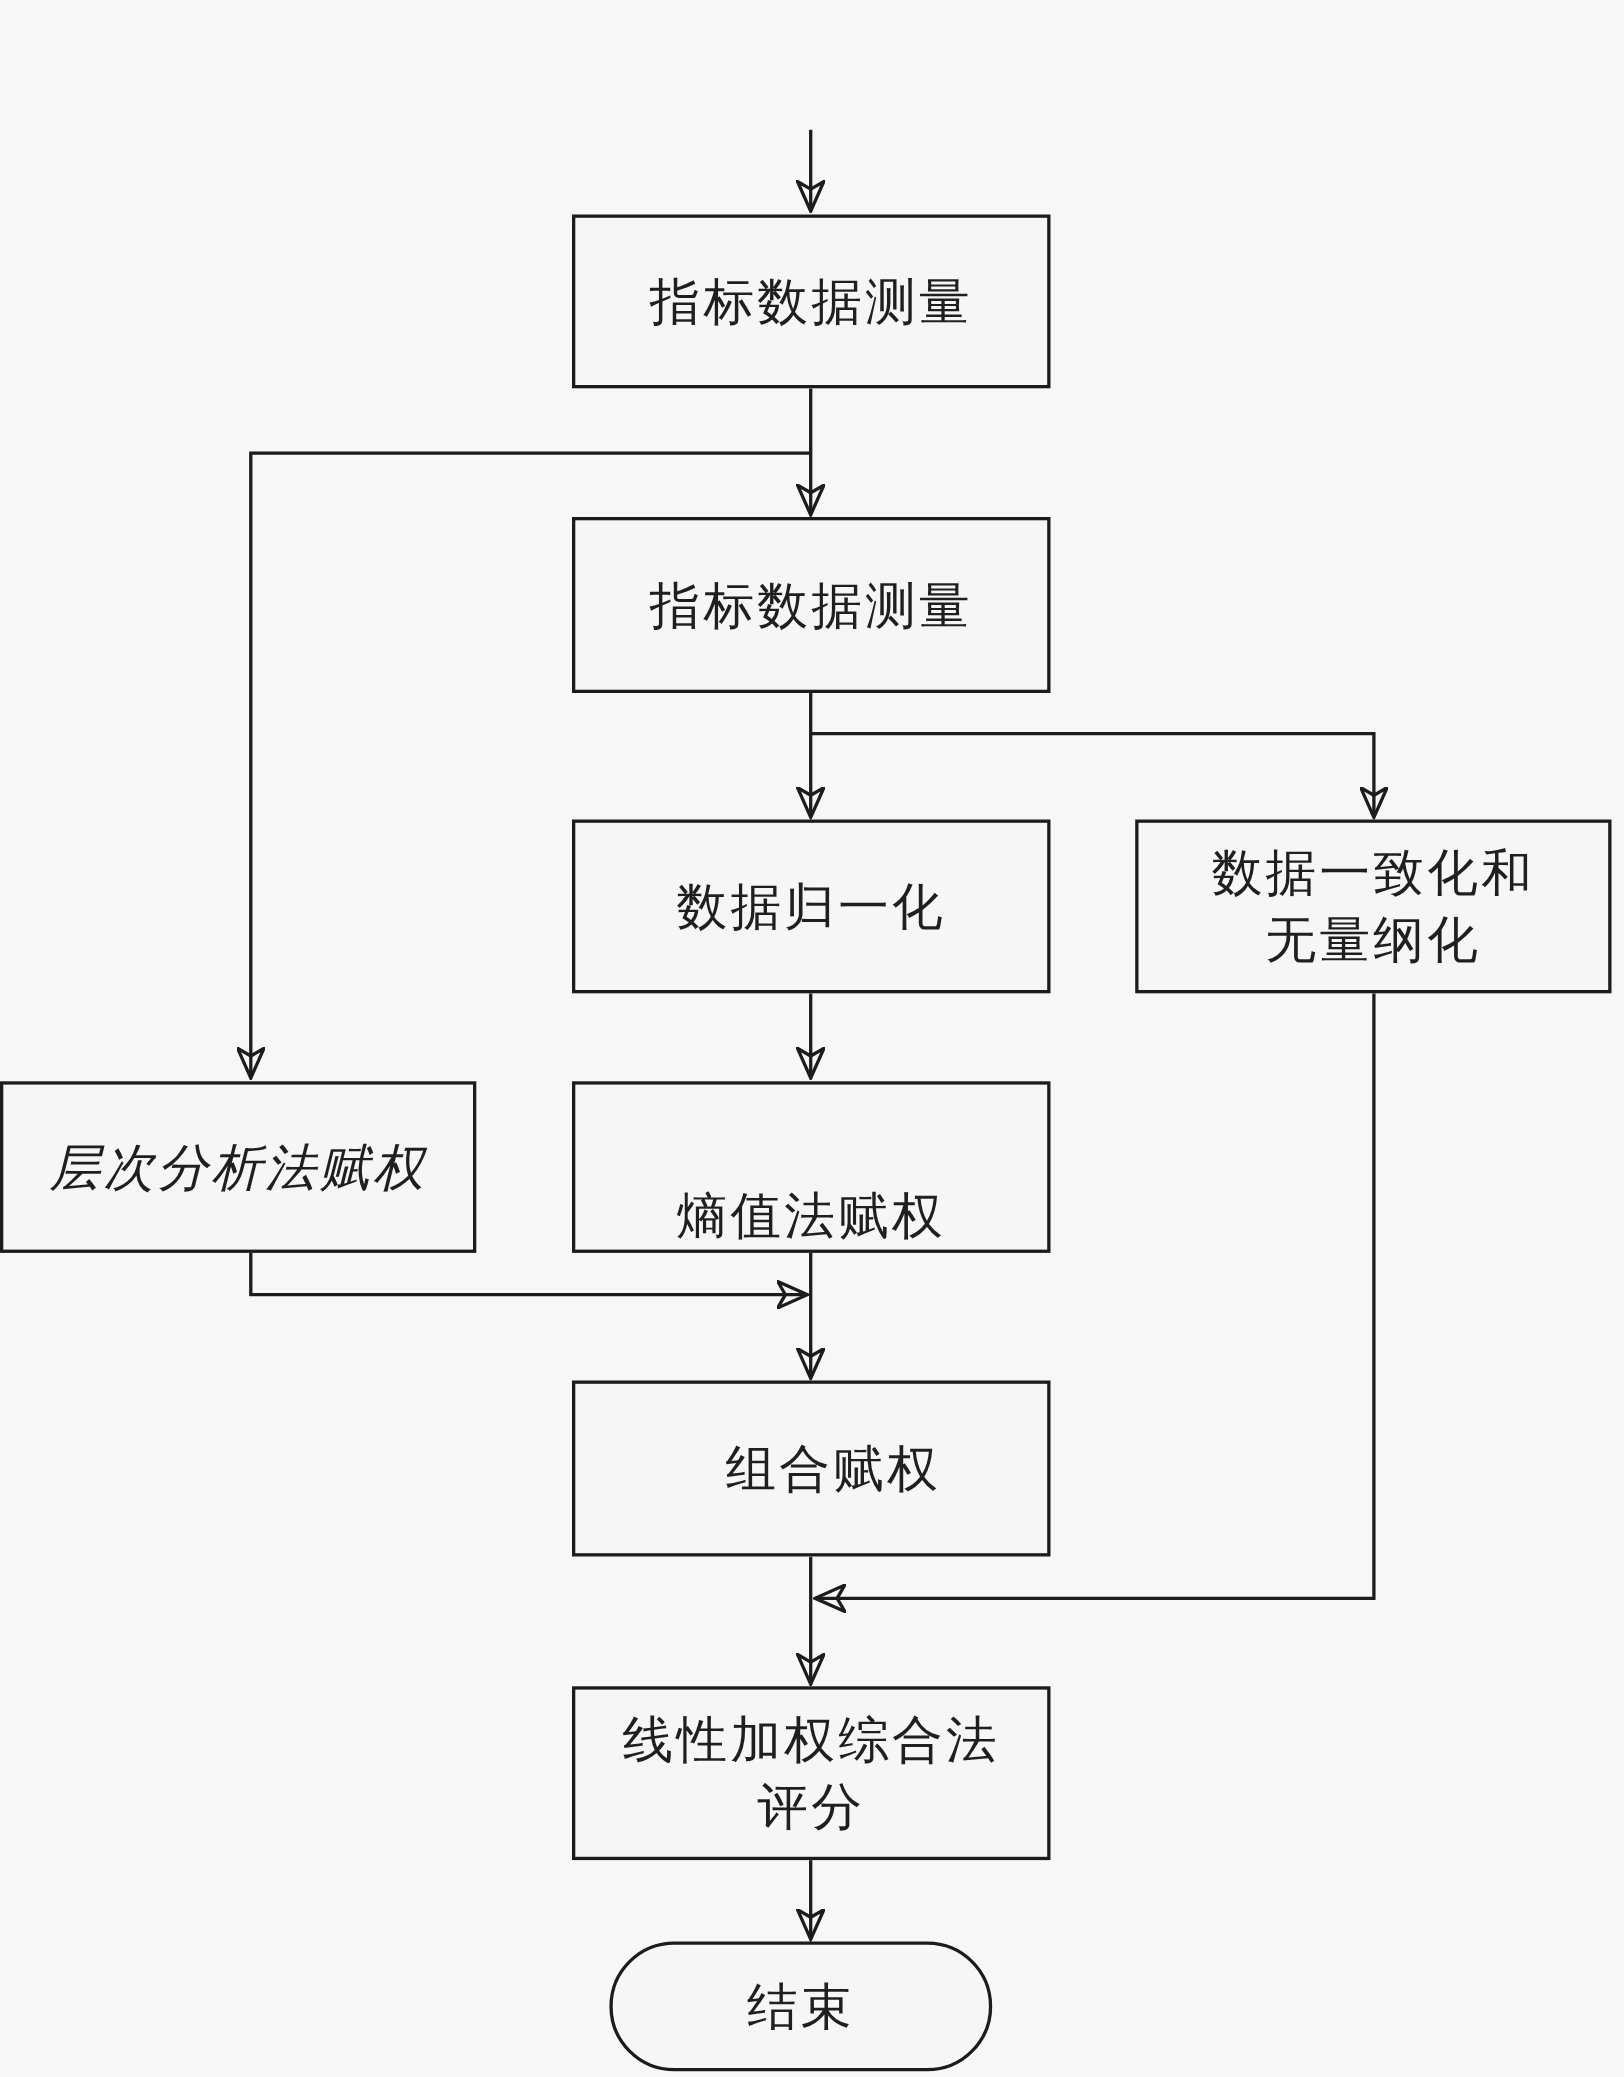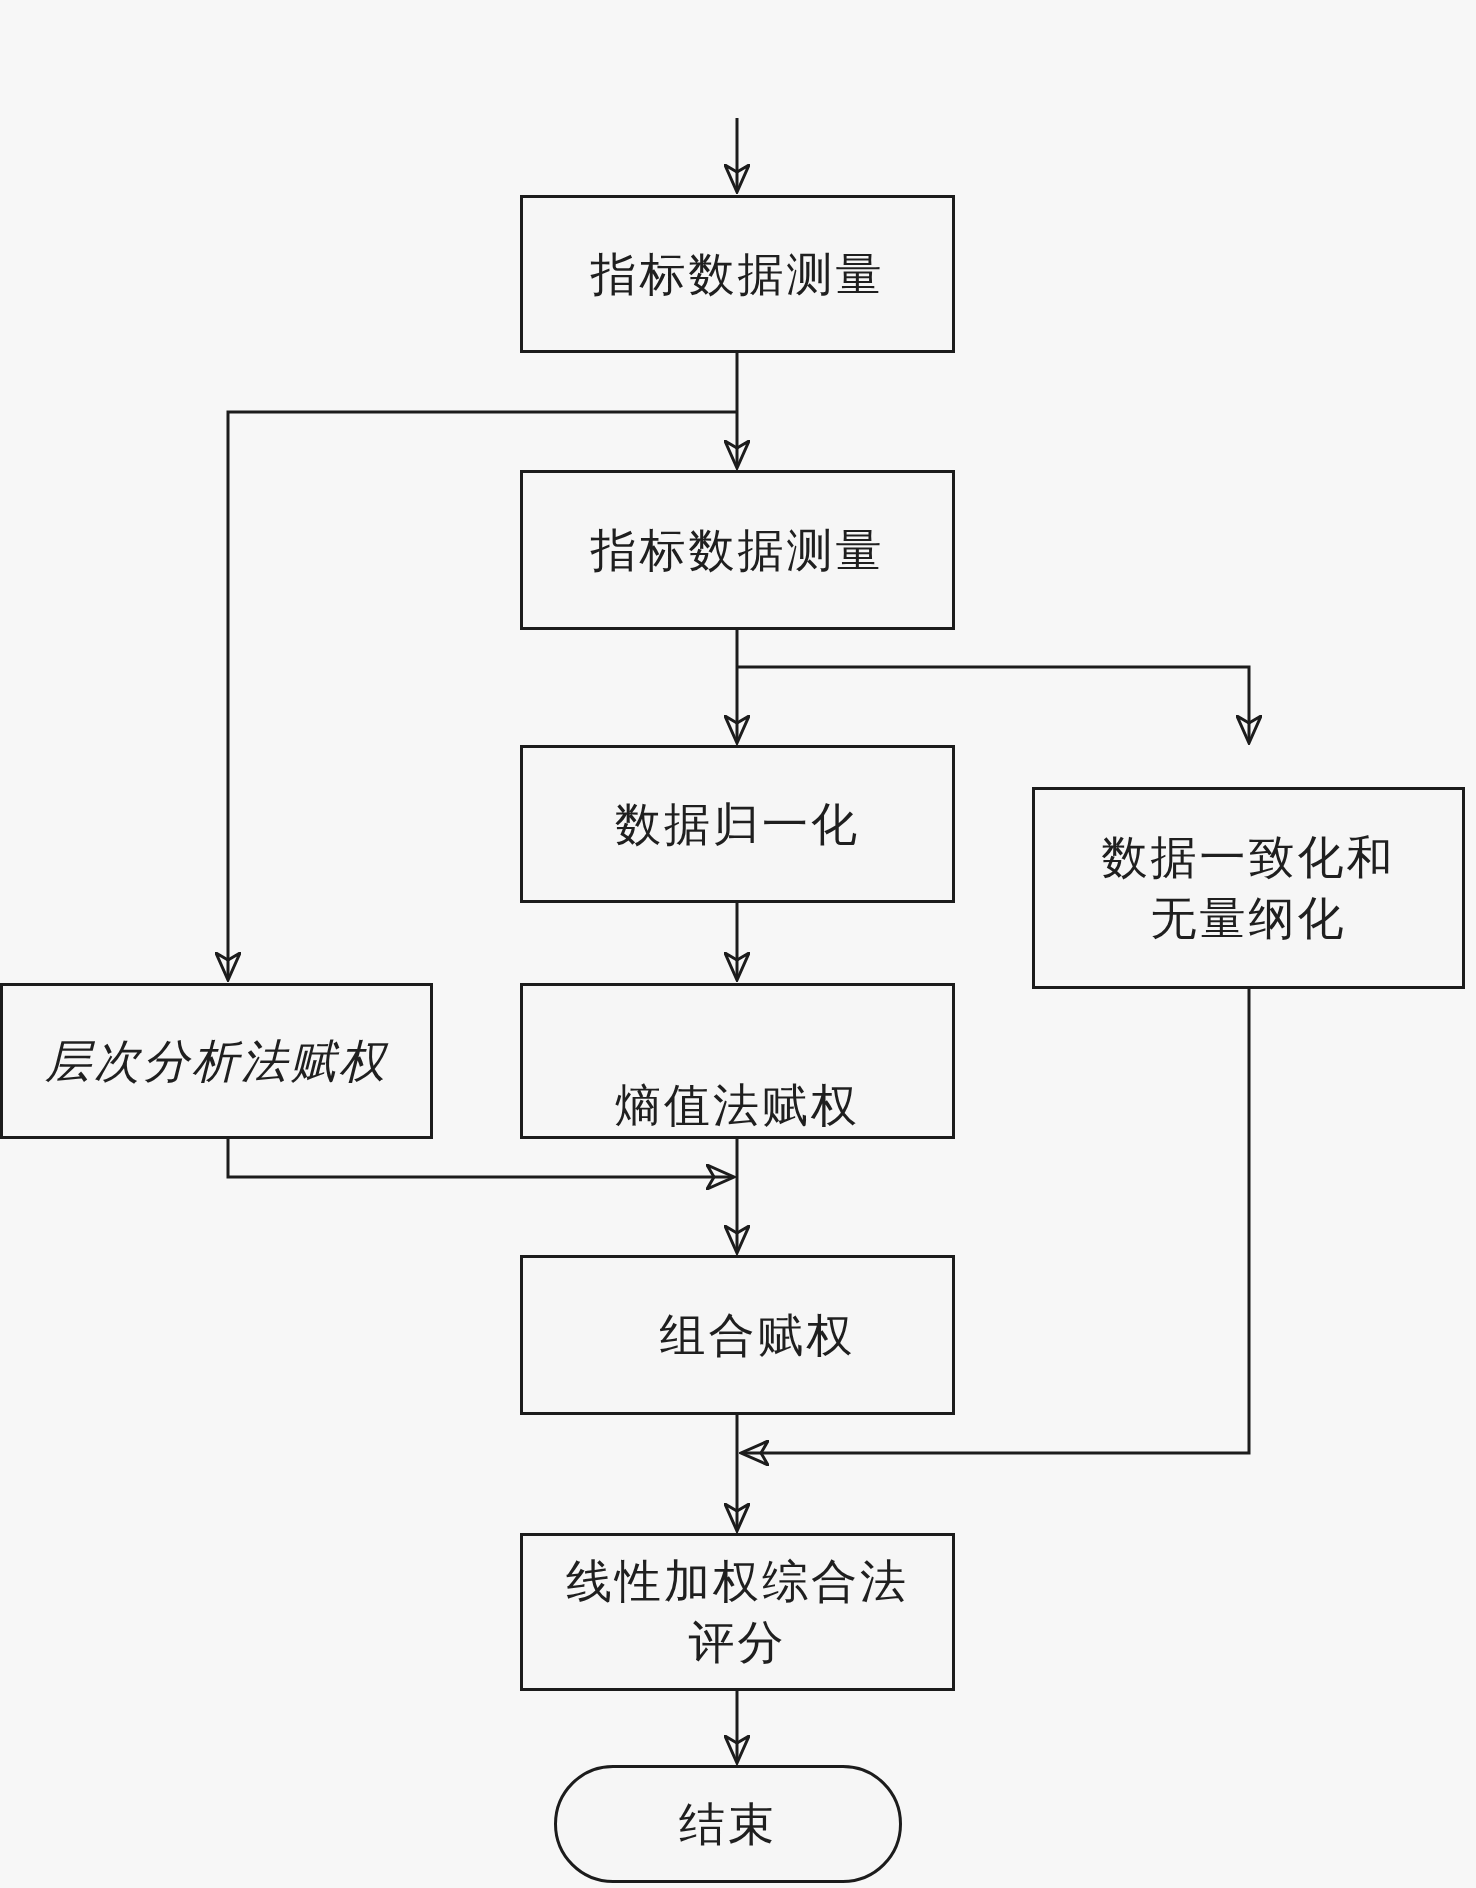--- a/index.html
+++ b/index.html
@@ -47,21 +47,21 @@
     white-space: pre-line;
     color: #1f1f1f;
   }
   .stadium { border-radius: 999px; }
 
   
   #node-start            { left: 563px;  top: 8px;    width: 342px; height: 110px; }
   #node-indicator-system { left: 520px;  top: 195px;  width: 435px; height: 158px; }
   #node-data-measurement { left: 520px;  top: 470px;  width: 435px; height: 160px; }
   #node-normalization    { left: 520px;  top: 745px;  width: 435px; height: 158px; align-items: center; }
-  #node-consistency      { left: 1032px; top: 745px;  width: 433px; height: 202px; margin-top: 42px; }
+  #node-consistency      { left: 1032px; top: 745px;  width: 433px; height: 158px; }
   #node-ahp              { left: 0;   top: 983px;  width: 433px; height: 156px; font-style: italic; }
   #node-entropy          { left: 520px;  top: 983px;  width: 435px; height: 156px; align-items: flex-end; }
   #node-combined         { left: 520px;  top: 1255px; width: 435px; height: 160px; padding-left: 40px; }
   #node-linear           { left: 520px;  top: 1533px; width: 435px; height: 158px; }
   #node-end              { left: 554px;  top: 1765px; width: 348px; height: 118px; }
 </style>
 </head>
 <body>
 
 <div class="canvas">

